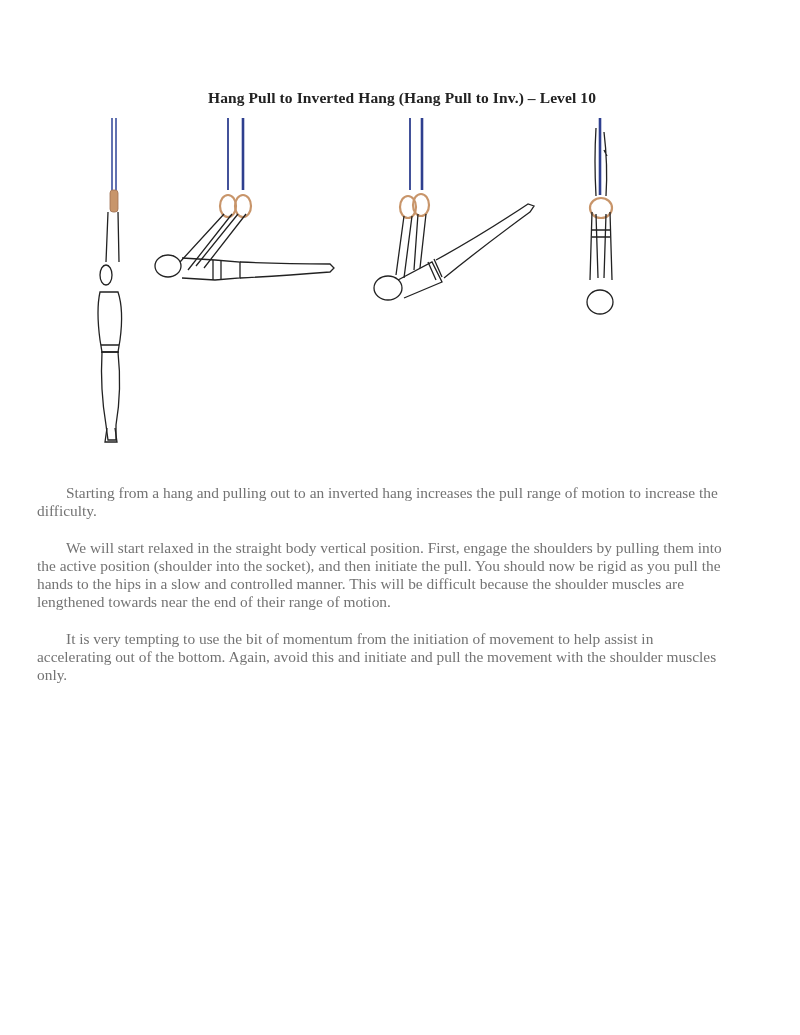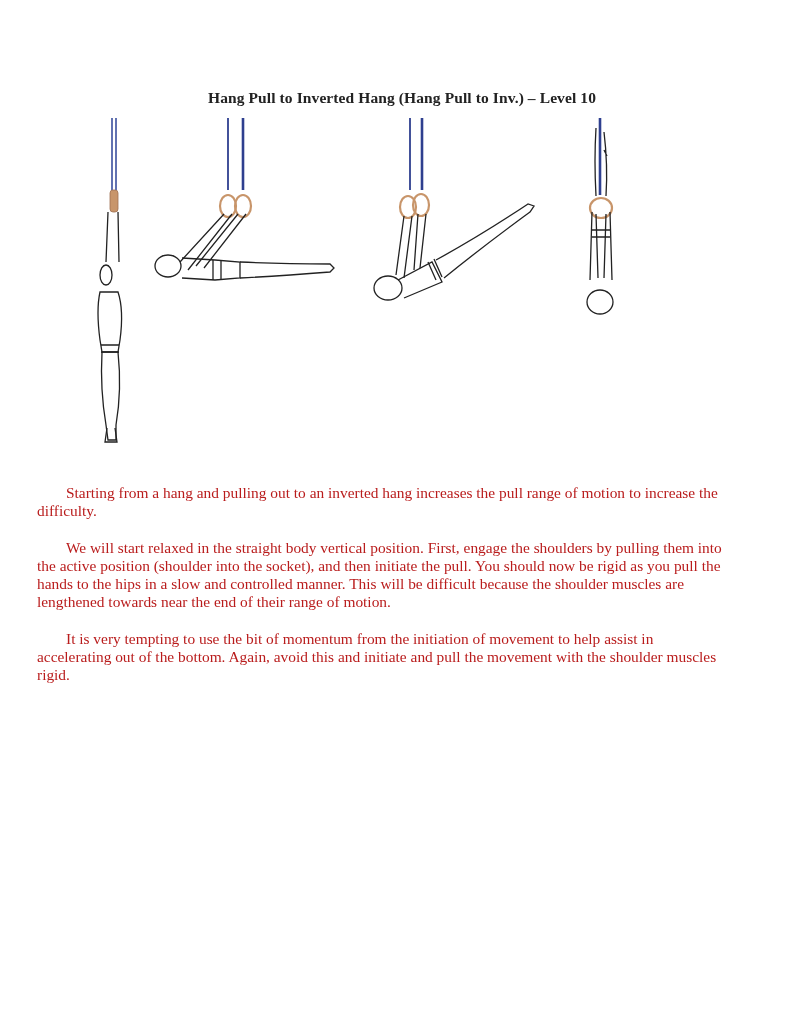--- a/index.html
+++ b/index.html
@@ -39,21 +39,21 @@
       height: 345px;
       display: block;
     }
     .body-text {
       position: absolute;
       left: 37px;
       top: 484px;
       width: 690px;
       font-size: 15.4px;
       line-height: 18.2px;
-      color: #b91c1c;
+      color: #737373;
     }
     .body-text p {
       margin: 0 0 18.2px 0;
       text-indent: 29px;
     }
   </style>
 </head>
 <body>
 
 <div class="title">Hang Pull to Inverted Hang (Hang Pull to Inv.) – Level 10</div>
@@ -105,14 +105,14 @@
       <path d="M592 212 L590 280 M610 212 L612 280"></path>
       <path d="M596 214 L598 278 M606 214 L604 278"></path>
       <ellipse cx="600" cy="302" rx="13" ry="12"></ellipse>
     </g>
   </svg>
 </div>
 
 <div class="body-text">
   <p>Starting from a hang and pulling out to an inverted hang increases the pull range of motion to increase the difficulty.</p>
   <p>We will start relaxed in the straight body vertical position. First, engage the shoulders by pulling them into the active position (shoulder into the socket), and then initiate the pull. You should now be rigid as you pull the hands to the hips in a slow and controlled manner. This will be difficult because the shoulder muscles are lengthened towards near the end of their range of motion.</p>
-  <p>It is very tempting to use the bit of momentum from the initiation of movement to help assist in accelerating out of the bottom. Again, avoid this and initiate and pull the movement with the shoulder muscles rigid.</p>
+  <p>It is very tempting to use the bit of momentum from the initiation of movement to help assist in accelerating out of the bottom. Again, avoid this and initiate and pull the movement with the shoulder muscles only.</p>
 </div>
 
 </body></html>

